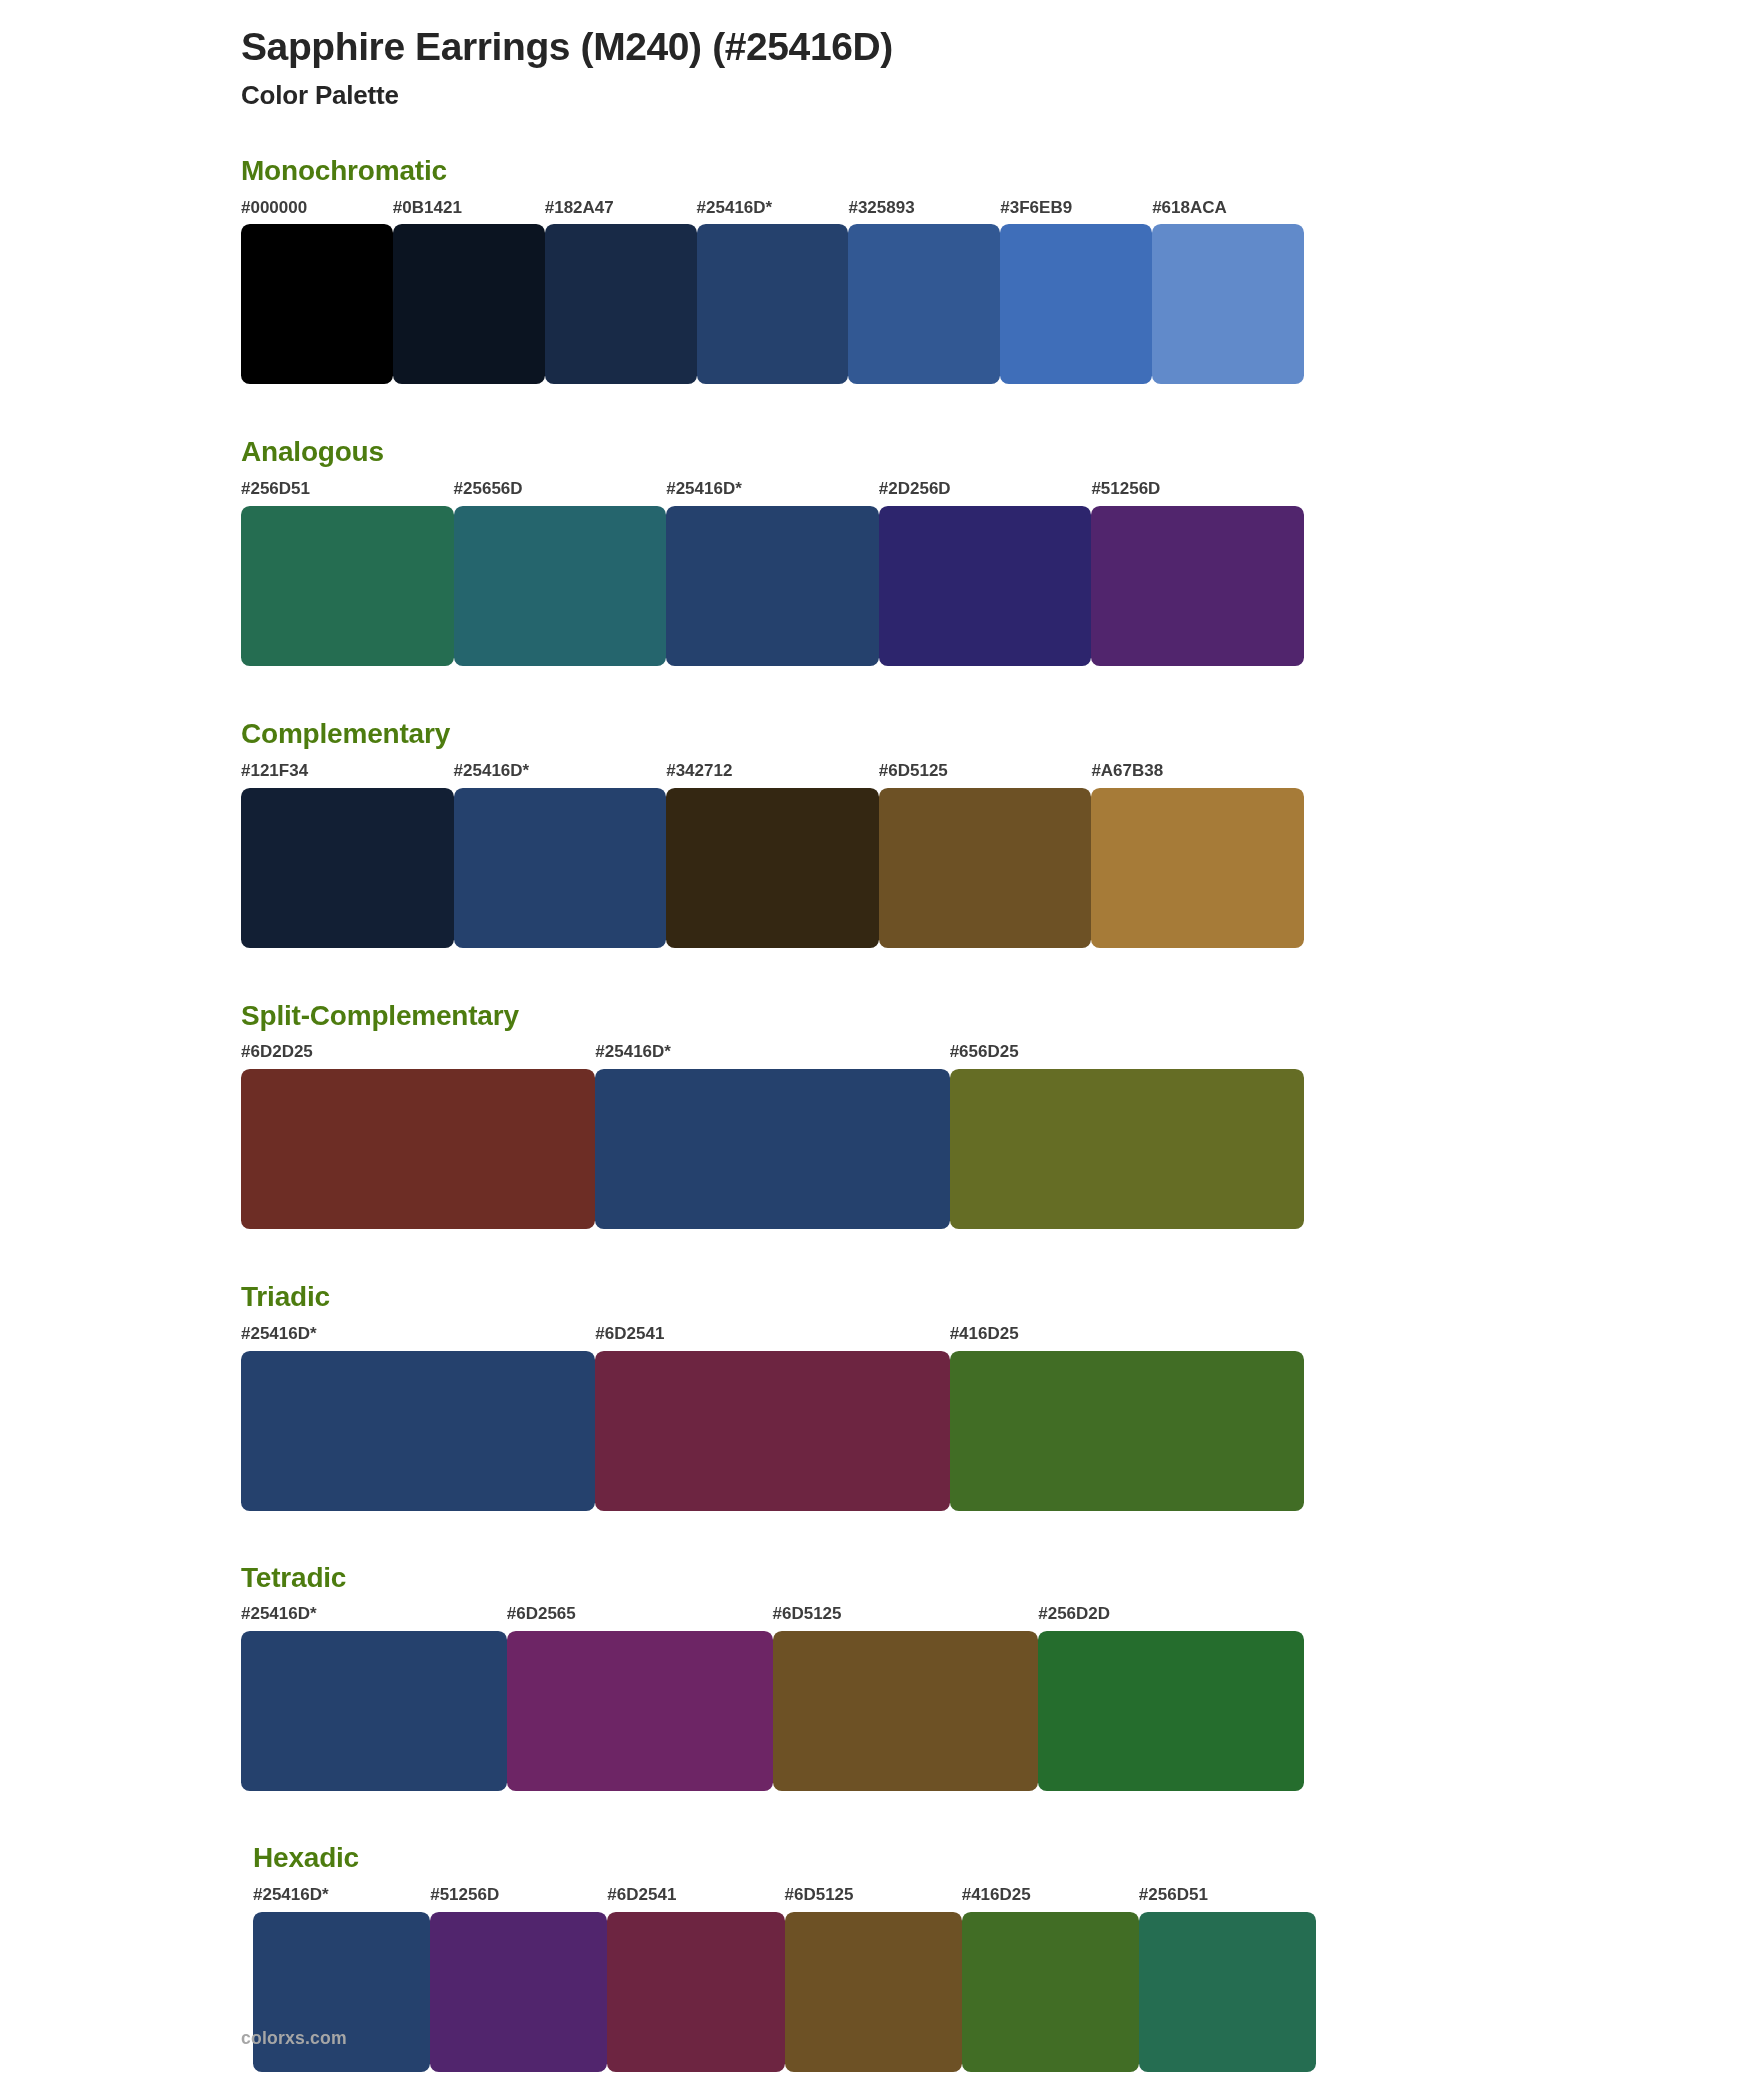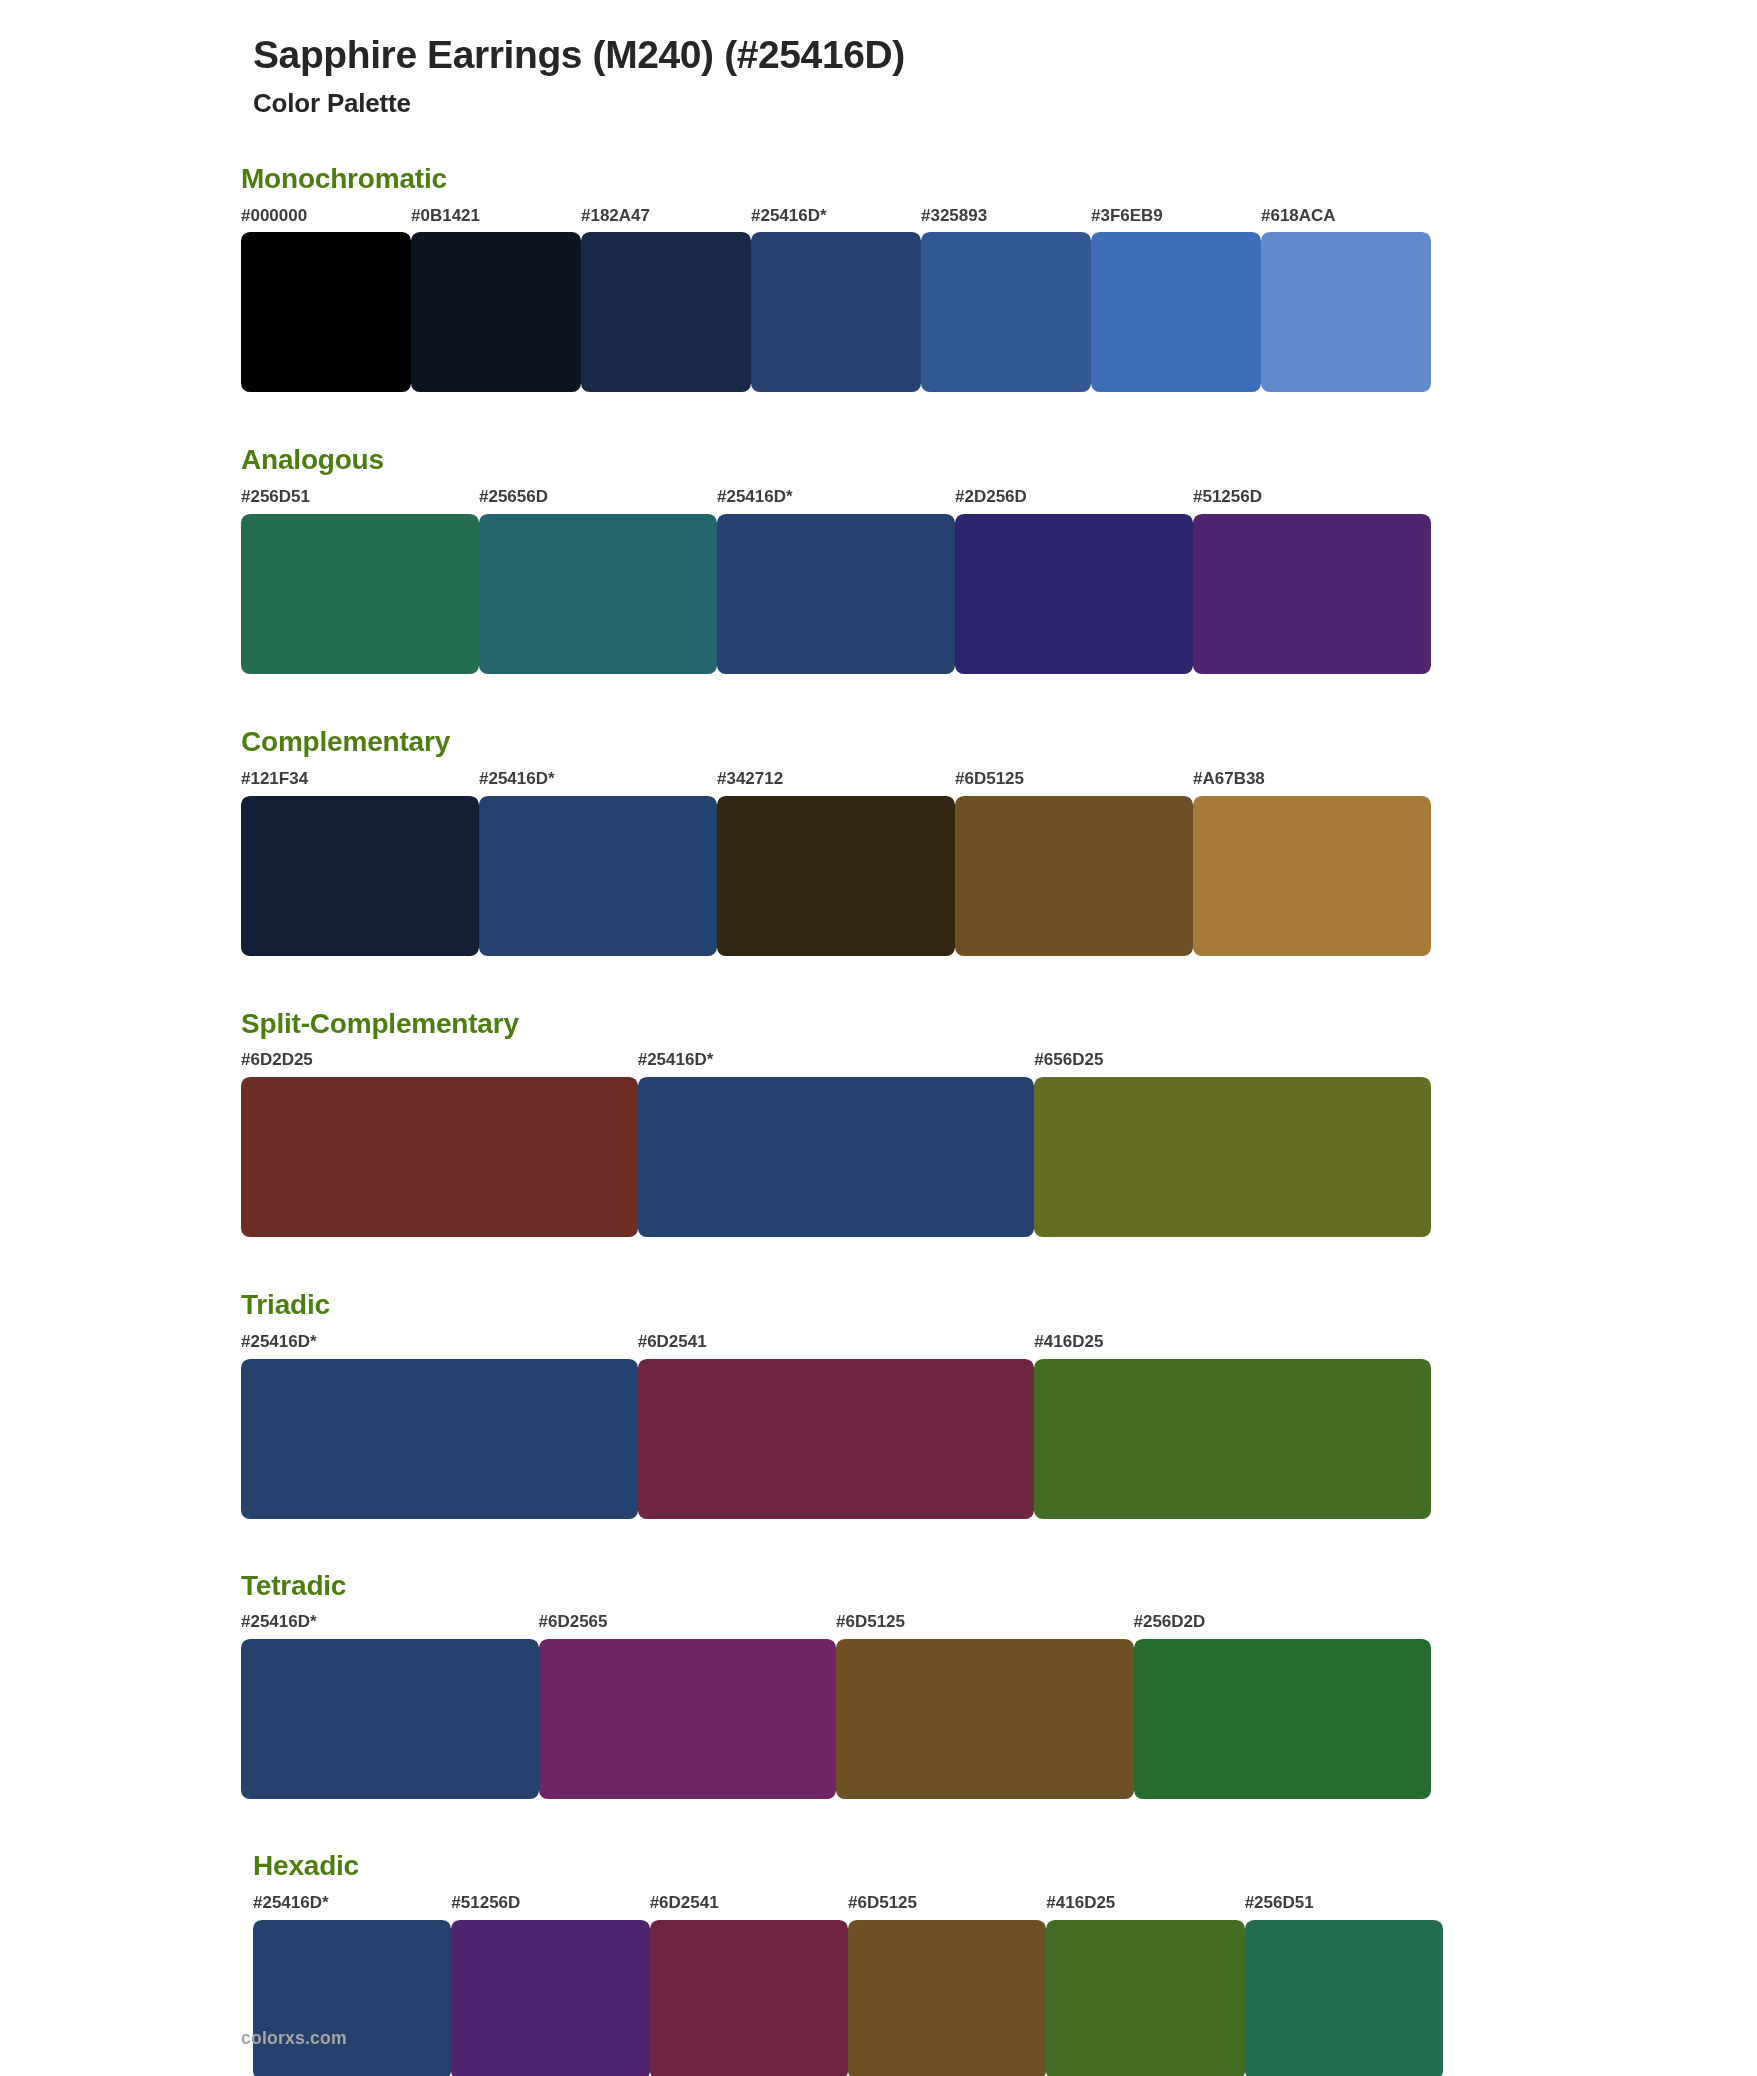--- a/index.html
+++ b/index.html
@@ -27,22 +27,21 @@
 
   .content {
     position: absolute;
     left: 241px;
     top: 0;
     width: 1081px;
   }
 
   
   .header {
-    padding-top: 32px;
-    margin-left: 12px;
+    padding-top: 24px;
   }
   .page-title {
     font-size: 39px;
     font-weight: bold;
     color: #262626;
     letter-spacing: -0.4px;
     line-height: 1.18;
     margin: 0;
     white-space: nowrap;
   }
@@ -66,21 +65,21 @@
     font-size: 28px;
     font-weight: bold;
     color: #4d7c0f;
     letter-spacing: -0.2px;
     line-height: 1.2;
     margin: 0 0 11.2px 0;
   }
 
   .swatch-row {
     display: flex;
-    width: 1190px;
+    width: 1063px;
     align-items: flex-start;
   }
   .swatch-cell {
     display: flex;
     flex-direction: column;
     flex: 1 1 0;
     min-width: 0;
   }
   .swatch-label {
     font-size: 17px;

